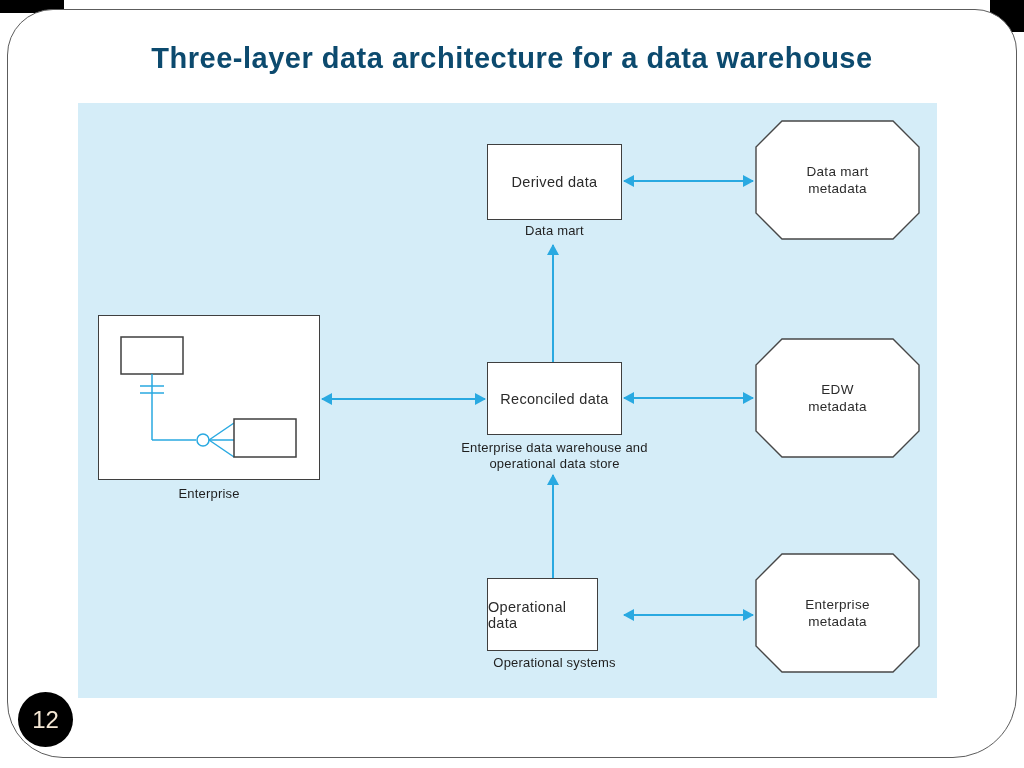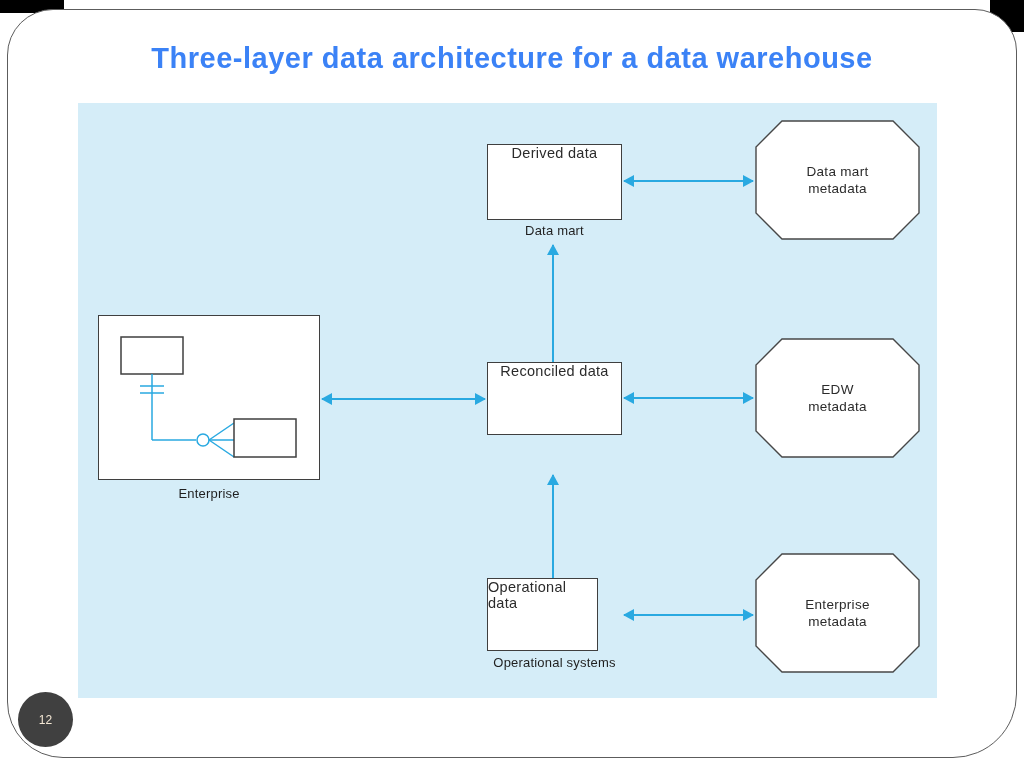--- a/index.html
+++ b/index.html
@@ -8,28 +8,28 @@
 
   .corner-black { position:absolute; background:#000; z-index:0; }
   .corner-black.tl { left:0; top:0; width:64px; height:13px; }
   .corner-black.tr { right:0; top:0; width:34px; height:32px; }
 
   .slide-frame { position:absolute; left:7px; top:9px; right:7px; bottom:10px;
                  background:#ffffff; border:1px solid #5c5c5c;
                  border-radius:46px 42px 64px 56px; z-index:1; }
 
   .slide-title { position:absolute; left:0; top:42px; width:1024px; text-align:center;
-                 font-size:29px; font-weight:bold; color:#3b82f6; letter-spacing:0.5px; z-index:3; }
+                 font-size:29px; font-weight:bold; color:#0c4a6e; letter-spacing:0.5px; z-index:3; }
 
   .diagram { position:absolute; left:78px; top:103px; width:859px; height:595px;
              background:#d5edf8; z-index:2; }
 
   
   .dbox { position:absolute; background:#fff; border:1.5px solid #3f3f3f;
-          display:flex; align-items:flex-start; justify-content:center;
+          display:flex; align-items:center; justify-content:center;
           font-size:14.5px; color:#2b2b2b; letter-spacing:0.3px; }
 
   .caption { position:absolute; text-align:center; font-size:13px; color:#1f1f1f;
              line-height:16px; letter-spacing:0.2px; }
 
   
   .oct { position:absolute; width:165px; height:120px; }
   .oct svg { position:absolute; left:0; top:0; }
   .oct-label { position:absolute; left:0; top:0; width:100%; height:100%;
                display:flex; flex-direction:column; align-items:center; justify-content:center;
@@ -46,23 +46,23 @@
                     border-bottom:6px solid transparent; }
   .varrow { position:absolute; width:2px; background:#29a9e1; }
   .varrow::before { content:""; position:absolute; top:-1px; left:-5px; width:0; height:0;
                     border-bottom:11px solid #29a9e1; border-left:6px solid transparent;
                     border-right:6px solid transparent; }
 
   .er-box { position:absolute; left:20px; top:212px; width:222px; height:165px;
             background:#fff; border:1.5px solid #3f3f3f; }
 
   .page-badge { position:absolute; left:18px; top:692px; width:55px; height:55px;
-                border-radius:50%; background:#404040; z-index:4;
+                border-radius:50%; background:#000000; z-index:4;
                 display:flex; align-items:center; justify-content:center;
-                font-size:12px; color:#f4e7d4; }
+                font-size:24px; color:#f4e7d4; }
 </style>
 </head>
 <body>
 
 <div class="corner-black tl"></div>
 <div class="corner-black tr"></div>
 
 <div class="slide-frame"></div>
 
 <div class="slide-title">Three-layer data architecture for a data warehouse</div>
@@ -84,20 +84,21 @@
     </div>
   </div>
 
   <div class="harrow" style="left:546px; top:77px; width:129px;"></div>
 
   <div class="varrow" style="left:474px; top:142px; height:117px;"></div>
 
   <div class="dbox" style="left:409px; top:259px; width:135px; height:73px;">
     <span>Reconciled data</span>
   </div>
+  <div class="caption" style="left:371px; top:337px; width:211px;">Enterprise data warehouse and operational data store</div>
 
   <div class="oct" style="left:677px; top:235px;text-decoration:underline;">
     <svg width="165" height="120" viewBox="0 0 165 120">
       <polygon points="27,1 138,1 164,27 164,93 138,119 27,119 1,93 1,27" fill="#ffffff" stroke="#474747" stroke-width="1.4"></polygon>
     </svg>
     <div class="oct-label">
       <span>EDW</span>
       <span>metadata</span>
     </div>
   </div>

